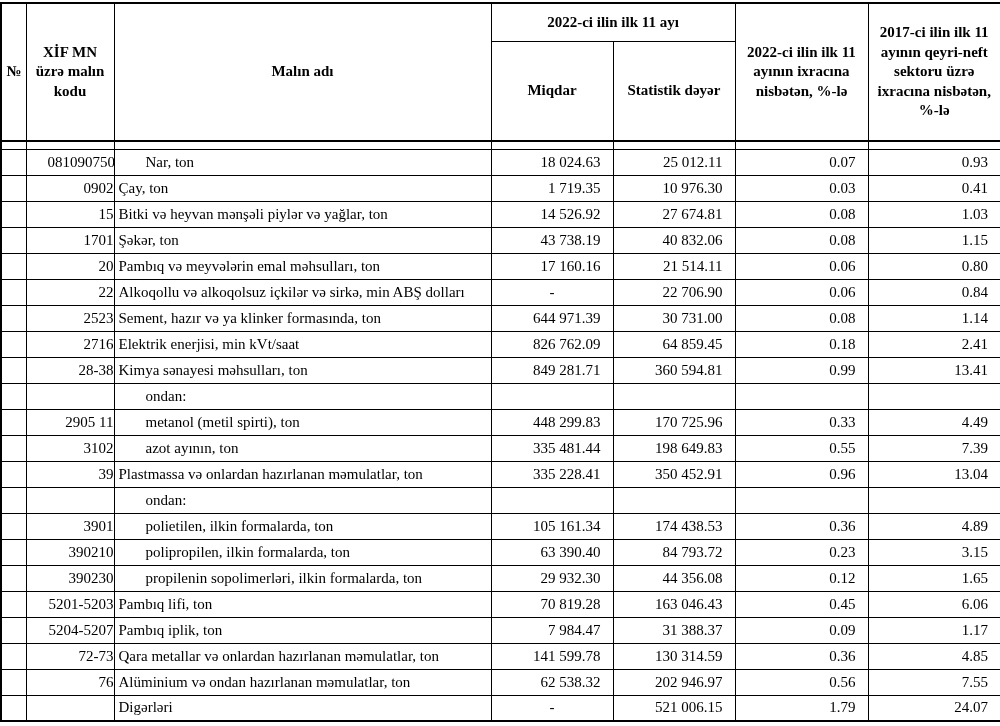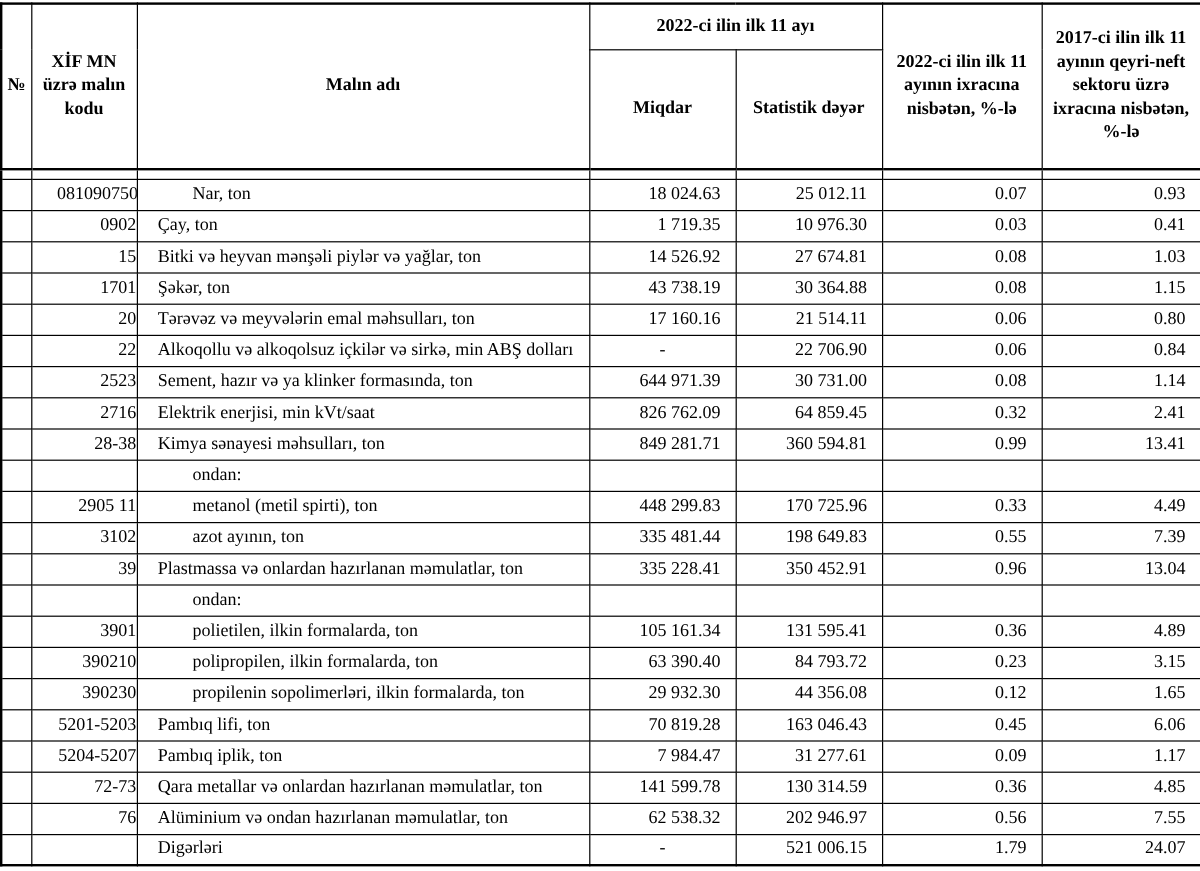--- a/index.html
+++ b/index.html
@@ -35,22 +35,22 @@
     line-height: 1.3;
   }
   thead tr.h1 { height: 38px; }
   thead tr.h2 { height: 100px; }
   tbody tr { height: 26px; }
   tbody tr.spacer { height: 8px; }
   tbody tr.spacer td { border-top: 2px solid #000; }
   tbody td { vertical-align: middle; padding: 0; }
   td.c-no { }
   td.c-code { text-align: right; padding-left: 21px; white-space: nowrap; }
-  td.c-name { text-align: left; padding-left: 17px; white-space: nowrap; }
-  td.c-name.indent { padding-left: 46px; }
+  td.c-name { text-align: left; padding-left: 4px; white-space: nowrap; }
+  td.c-name.indent { padding-left: 31px; }
   td.c-num { text-align: right; padding-right: 12px; white-space: nowrap; }
   td.c-num.dash { text-align: center; padding-right: 0; }
 </style>
 </head>
 <body>
 
 <div class="page">
   <table>
     <colgroup>
       <col style="width:25px">
@@ -110,28 +110,28 @@
           <td class="c-num">14 526.92</td>
           <td class="c-num">27 674.81</td>
           <td class="c-num">0.08</td>
           <td class="c-num">1.03</td>
         </tr>
         <tr>
           <td class="c-no"></td>
           <td class="c-code">1701</td>
           <td class="c-name">Şəkər, ton</td>
           <td class="c-num">43 738.19</td>
-          <td class="c-num">30 364.88</td>
+          <td class="c-num">40 832.06</td>
           <td class="c-num">0.08</td>
           <td class="c-num">1.15</td>
         </tr>
         <tr>
           <td class="c-no"></td>
           <td class="c-code">20</td>
-          <td class="c-name">Tərəvəz və meyvələrin emal məhsulları, ton</td>
+          <td class="c-name">Pambıq və meyvələrin emal məhsulları, ton</td>
           <td class="c-num">17 160.16</td>
           <td class="c-num">21 514.11</td>
           <td class="c-num">0.06</td>
           <td class="c-num">0.80</td>
         </tr>
         <tr>
           <td class="c-no"></td>
           <td class="c-code">22</td>
           <td class="c-name">Alkoqollu və alkoqolsuz içkilər və sirkə, min ABŞ dolları</td>
           <td class="c-num dash">-</td>
@@ -147,21 +147,21 @@
           <td class="c-num">30 731.00</td>
           <td class="c-num">0.08</td>
           <td class="c-num">1.14</td>
         </tr>
         <tr>
           <td class="c-no"></td>
           <td class="c-code">2716</td>
           <td class="c-name">Elektrik enerjisi, min kVt/saat</td>
           <td class="c-num">826 762.09</td>
           <td class="c-num">64 859.45</td>
-          <td class="c-num">0.32</td>
+          <td class="c-num">0.18</td>
           <td class="c-num">2.41</td>
         </tr>
         <tr>
           <td class="c-no"></td>
           <td class="c-code">28-38</td>
           <td class="c-name">Kimya sənayesi məhsulları, ton</td>
           <td class="c-num">849 281.71</td>
           <td class="c-num">360 594.81</td>
           <td class="c-num">0.99</td>
           <td class="c-num">13.41</td>
@@ -209,21 +209,21 @@
           <td class="c-num"></td>
           <td class="c-num"></td>
           <td class="c-num"></td>
           <td class="c-num"></td>
         </tr>
         <tr>
           <td class="c-no"></td>
           <td class="c-code">3901</td>
           <td class="c-name indent">polietilen, ilkin formalarda, ton</td>
           <td class="c-num">105 161.34</td>
-          <td class="c-num">131 595.41</td>
+          <td class="c-num">174 438.53</td>
           <td class="c-num">0.36</td>
           <td class="c-num">4.89</td>
         </tr>
         <tr>
           <td class="c-no"></td>
           <td class="c-code">390210</td>
           <td class="c-name indent">polipropilen, ilkin formalarda, ton</td>
           <td class="c-num">63 390.40</td>
           <td class="c-num">84 793.72</td>
           <td class="c-num">0.23</td>
@@ -245,21 +245,21 @@
           <td class="c-num">70 819.28</td>
           <td class="c-num">163 046.43</td>
           <td class="c-num">0.45</td>
           <td class="c-num">6.06</td>
         </tr>
         <tr>
           <td class="c-no"></td>
           <td class="c-code">5204-5207</td>
           <td class="c-name">Pambıq iplik, ton</td>
           <td class="c-num">7 984.47</td>
-          <td class="c-num">31 277.61</td>
+          <td class="c-num">31 388.37</td>
           <td class="c-num">0.09</td>
           <td class="c-num">1.17</td>
         </tr>
         <tr>
           <td class="c-no"></td>
           <td class="c-code">72-73</td>
           <td class="c-name">Qara metallar və onlardan hazırlanan məmulatlar, ton</td>
           <td class="c-num">141 599.78</td>
           <td class="c-num">130 314.59</td>
           <td class="c-num">0.36</td>

